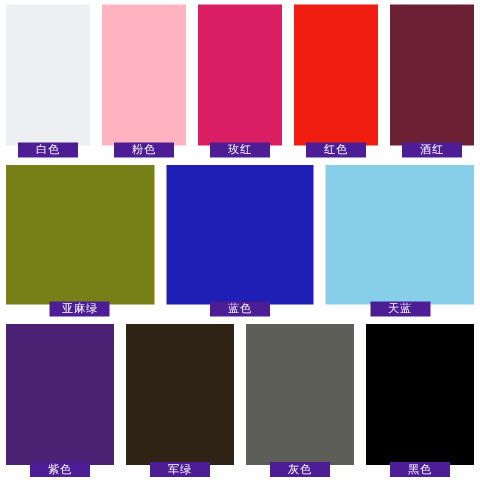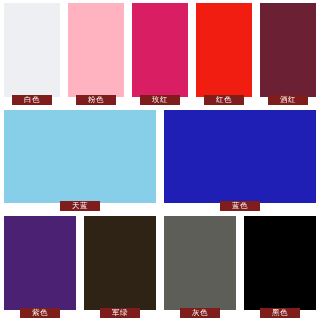--- a/index.html
+++ b/index.html
@@ -39,21 +39,21 @@
     left: 4px;
     right: 4px;
     top: 3px;
     bottom: 10px;
     box-sizing: border-box;
   }
   .swatch-label {
     position: relative;
     z-index: 2;
     margin-bottom: 2px;
-    background: #7f1d1d;
+    background: #4c1d95;
     color: #ffffff;
     font-size: 7.5px;
     line-height: 10px;
     height: 10px;
     min-width: 40px;
     text-align: center;
     letter-spacing: 0.5px;
     padding: 0 3px;
     box-sizing: border-box;
     white-space: nowrap;
@@ -81,26 +81,30 @@
         <div class="swatch-chip" style="background-color: rgb(240, 29, 16);"></div>
         <div class="swatch-label">红色</div>
       </div>
       <div class="swatch-cell">
         <div class="swatch-chip" style="background-color: rgb(107, 32, 51);"></div>
         <div class="swatch-label">酒红</div>
       </div>
     </div>
     <div class="swatch-row">
       <div class="swatch-cell">
-        <div class="swatch-chip" style="background-color: rgb(135, 206, 232);"></div>
-        <div class="swatch-label">天蓝</div>
+        <div class="swatch-chip" style="background-color: rgb(118, 128, 22);"></div>
+        <div class="swatch-label">亚麻绿</div>
       </div>
       <div class="swatch-cell">
         <div class="swatch-chip" style="background-color: rgb(31, 31, 181);"></div>
         <div class="swatch-label">蓝色</div>
+      </div>
+      <div class="swatch-cell">
+        <div class="swatch-chip" style="background-color: rgb(135, 206, 232);"></div>
+        <div class="swatch-label">天蓝</div>
       </div>
     </div>
     <div class="swatch-row">
       <div class="swatch-cell">
         <div class="swatch-chip" style="background-color: rgb(75, 33, 116);"></div>
         <div class="swatch-label">紫色</div>
       </div>
       <div class="swatch-cell">
         <div class="swatch-chip" style="background-color: rgb(46, 35, 21);"></div>
         <div class="swatch-label">军绿</div>

